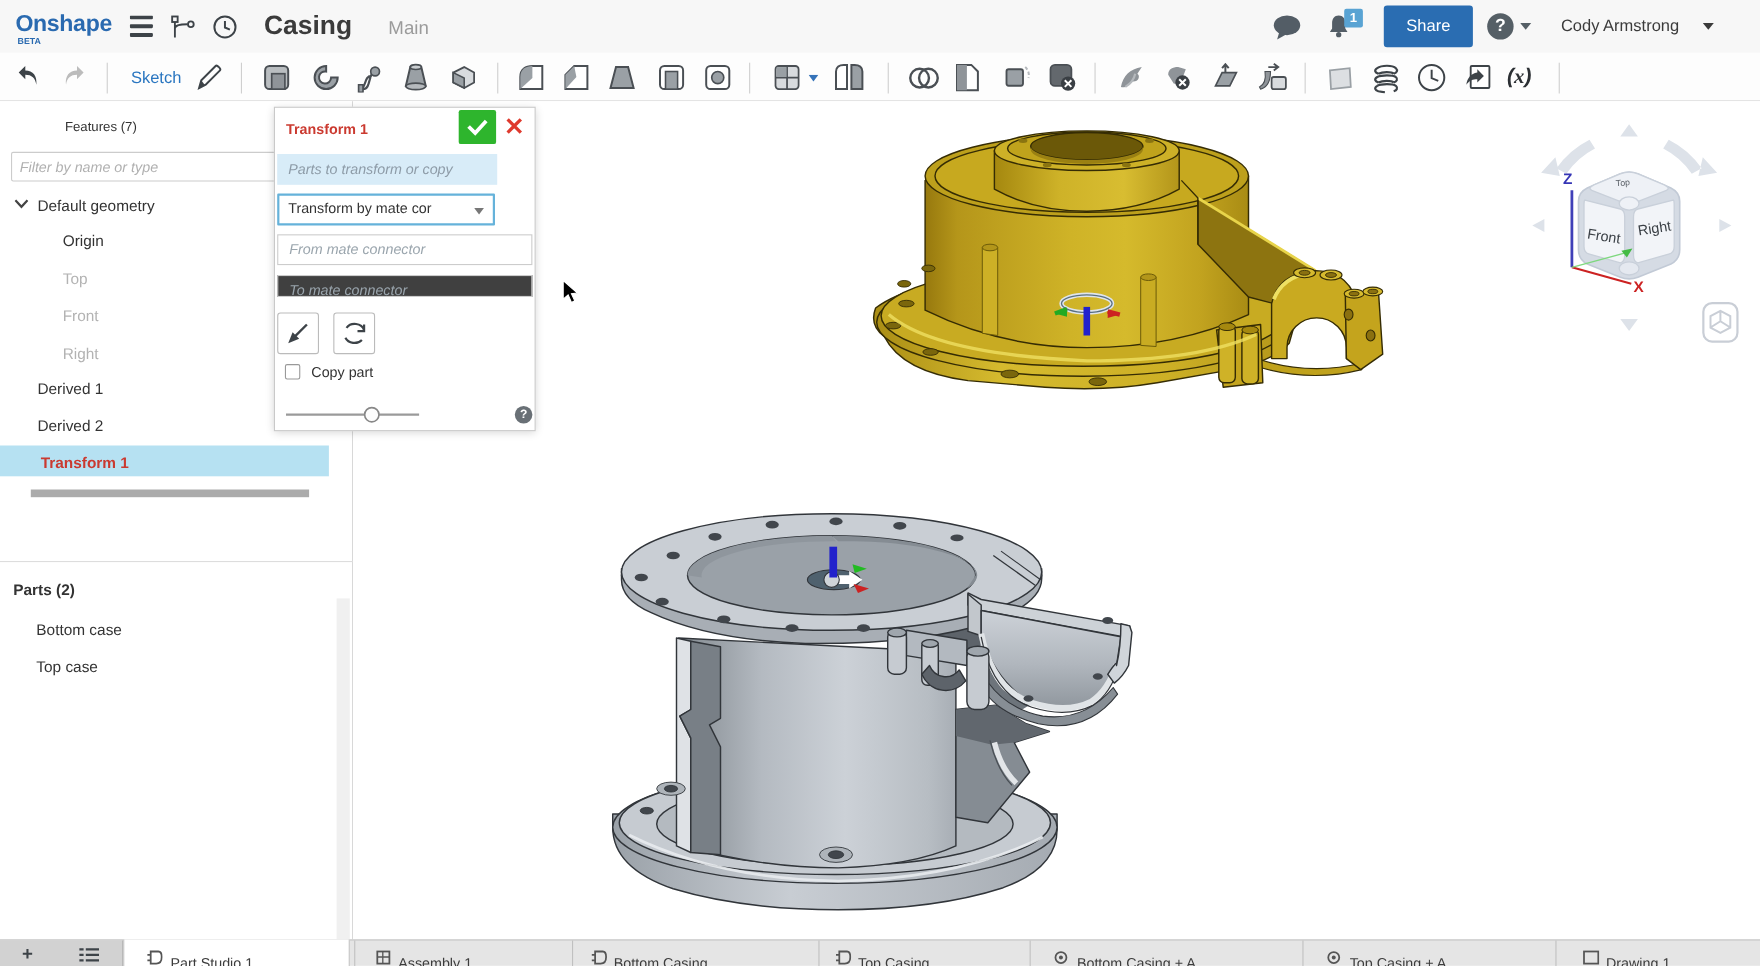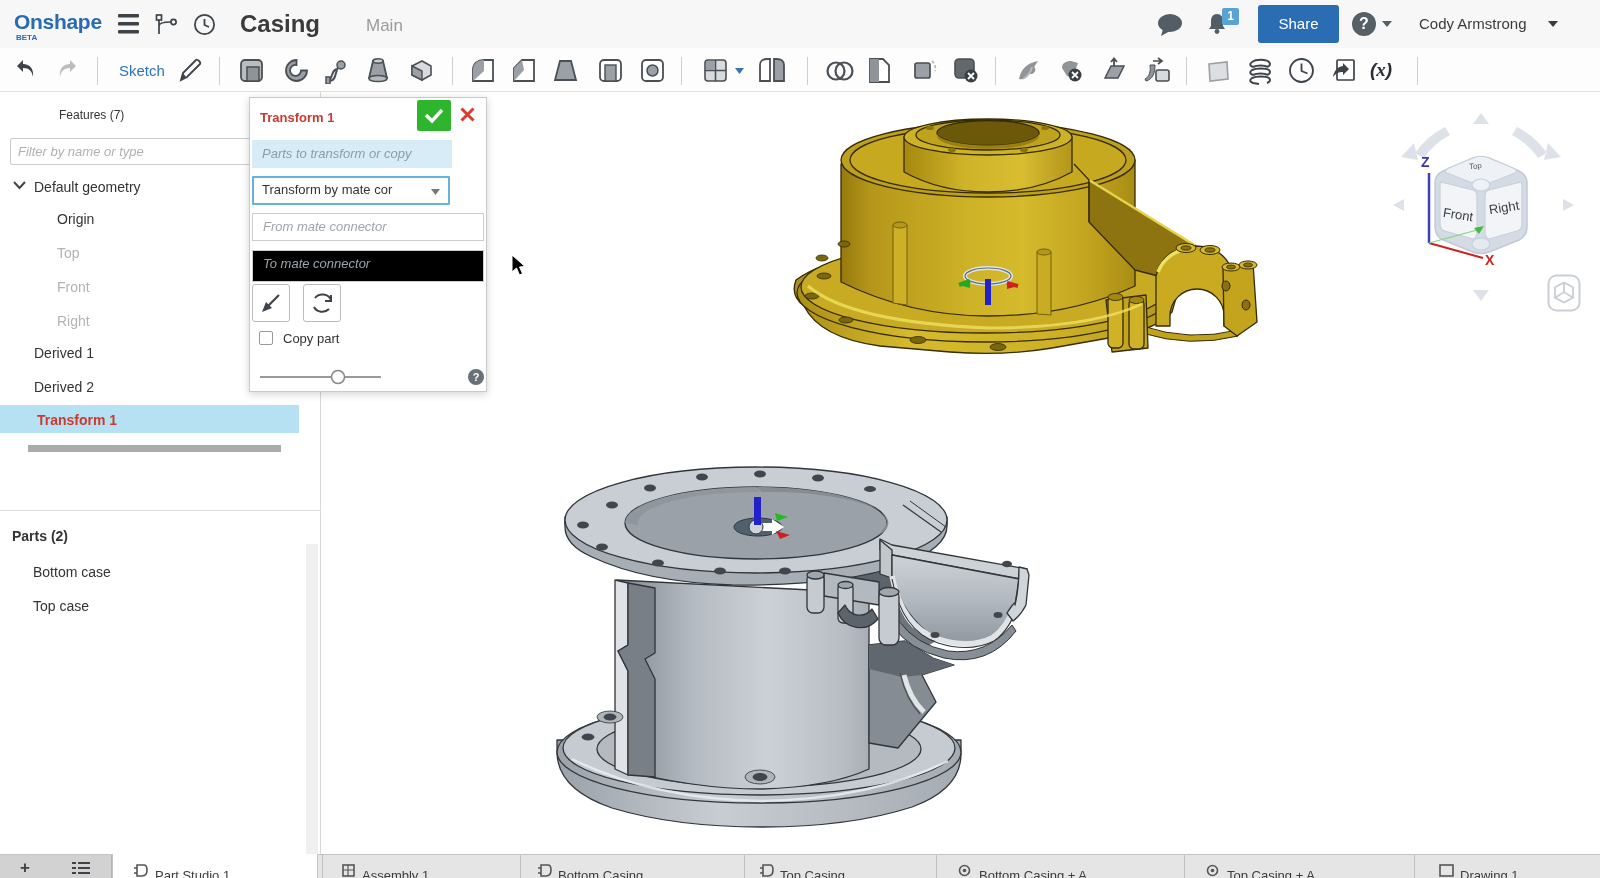--- a/index.html
+++ b/index.html
@@ -36,21 +36,21 @@
       <rect x="1.5" y="2" width="5" height="5" fill="none" stroke="#3d4348" stroke-width="1.7"></rect>
       <circle cx="18.5" cy="9" r="2.6" fill="none" stroke="#3d4348" stroke-width="1.7"></circle>
       <path d="M4 7 L4 21 M4 13 C4 9.5 9 9 15.5 9" fill="none" stroke="#3d4348" stroke-width="1.7"></path>
     </svg>
 
   <svg class="hicon" style="left:193px;top:13px;" width="23" height="23" viewBox="0 0 23 23">
       <circle cx="11.5" cy="11.5" r="9.6" fill="none" stroke="#3d4348" stroke-width="1.8"></circle>
       <path d="M11.5 6 L11.5 12 L16 14" fill="none" stroke="#3d4348" stroke-width="1.8"></path>
     </svg>
   <div class="abs" style="left:240px;top:10px;font-size:24px;font-weight:bold;color:#3b3b3b;">Casing</div>
-  <div class="abs" style="left:366px;top:16px;font-size:17px;color:#9b9b9b;">Main</div>
+  <div class="abs" style="left:353px;top:16px;font-size:17px;color:#9b9b9b;">Main</div>
 
   <svg class="hicon" style="left:1157px;top:13px;" width="27" height="24" viewBox="0 0 27 24">
       <ellipse cx="13" cy="10" rx="12" ry="9" fill="#535d66"></ellipse>
       <path d="M6 16 L4 23 L13 18 Z" fill="#535d66"></path>
     </svg>
 
   <svg class="hicon" style="left:1205px;top:12px;" width="24" height="24" viewBox="0 0 24 24">
       <path d="M12 2 C8 2 6 5 6 9 L6 14 L4 17 L20 17 L18 14 L18 9 C18 5 16 2 12 2 Z" fill="#535d66"></path>
       <circle cx="12" cy="19.5" r="2.4" fill="#535d66"></circle>
     </svg>
@@ -514,21 +514,21 @@
   </div>
   <div class="abs" style="left:2px;top:78px;width:198px;height:29px;background:#fff;border:2px solid #65b2da;border-radius:1px;">
     <div style="padding:4px 0 0 8px;font-size:13px;color:#333;white-space:nowrap;overflow:hidden;">Transform by mate cor</div>
     <svg class="abs" style="right:7px;top:11px;" width="10" height="7">
         <path d="M0 0 L9 0 L4.5 6 Z" fill="#777"></path>
       </svg>
   </div>
   <div class="abs" style="left:2px;top:115px;width:232px;height:28px;background:#fff;border:1px solid #ccc;">
     <div style="padding:5px 0 0 10px;font-size:13px;font-style:italic;color:#9aa5ad;">From mate connector</div>
   </div>
-  <div class="abs" style="left:2px;top:152px;width:232px;height:32px;background:#000000;border:1px solid #ccc;">
+  <div class="abs" style="left:2px;top:152px;width:232px;height:20px;background:#404040;border:1px solid #ccc;">
     <div style="padding:5px 0 0 10px;font-size:13px;font-style:italic;color:#9aa5ad;">To mate connector</div>
   </div>
   <div class="abs" style="left:2px;top:186px;width:38px;height:38px;border:1px solid #bbb;border-radius:3px;">
     <svg width="36" height="36" viewBox="0 0 36 36">
         <path d="M26 10 L14 22" fill="none" stroke="#3d4348" stroke-width="2.2"></path>
         <path d="M9 27 L19 23 L13 17 Z" fill="#3d4348"></path>
       </svg>
   </div>
   <div class="abs" style="left:53px;top:186px;width:38px;height:38px;border:1px solid #bbb;border-radius:3px;">
     <svg width="36" height="36" viewBox="0 0 36 36">

